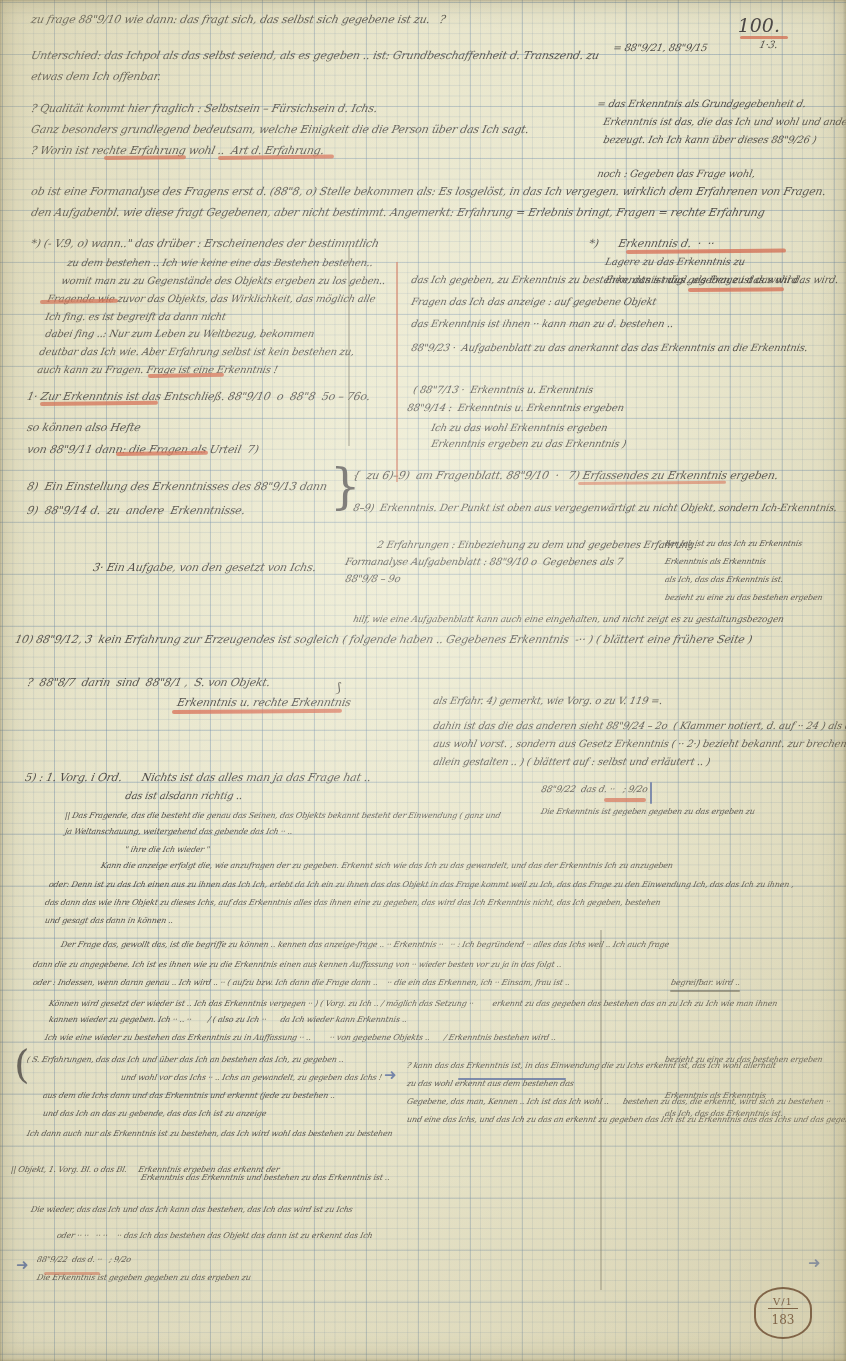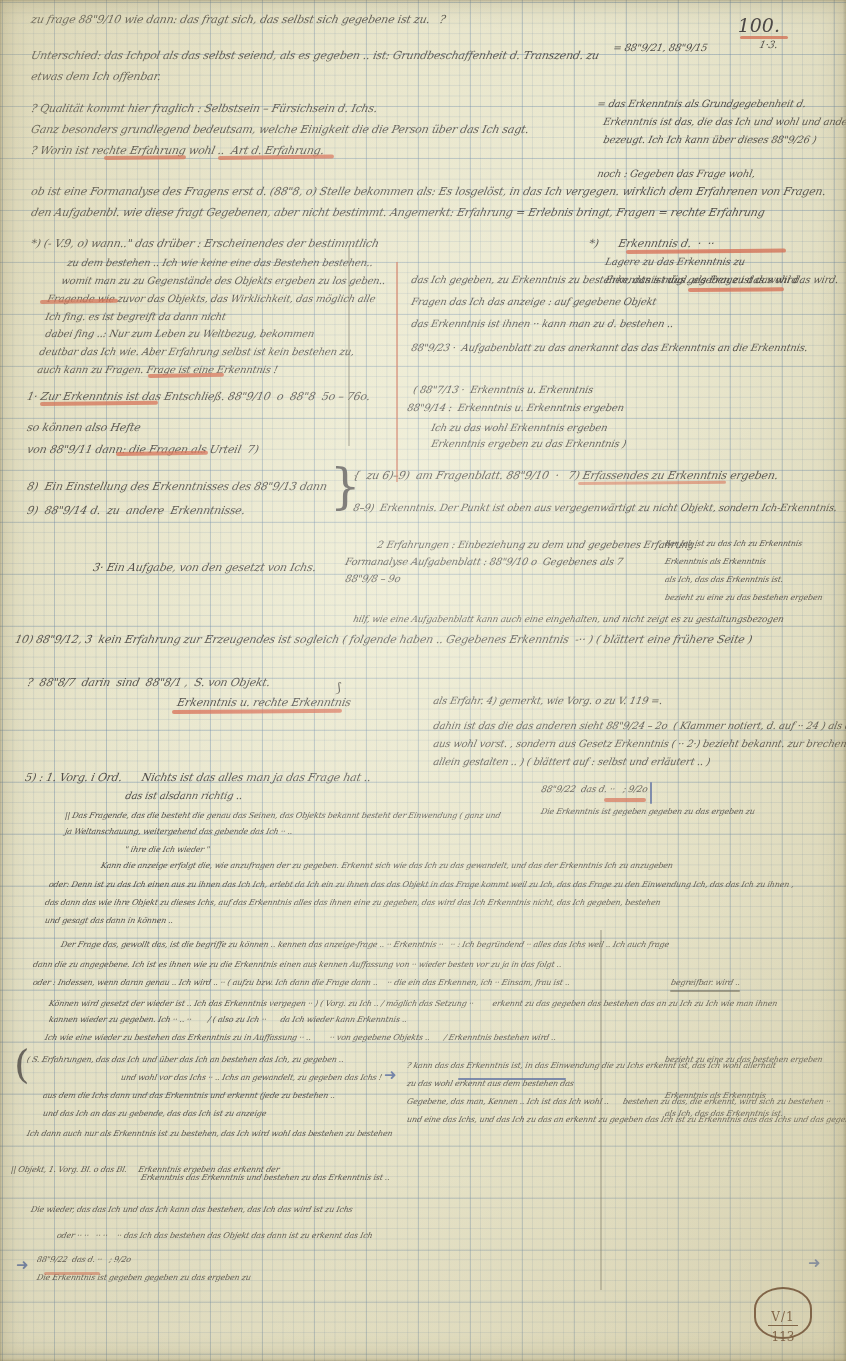--- a/index.html
+++ b/index.html
@@ -124,21 +124,21 @@
     bottom: 22px;
     width: 54px;
     height: 48px;
     border: 2px solid #6b4a2e;
     border-radius: 50% / 42%;
     color: #6b4a2e;
     font-family: "DejaVu Serif", serif;
     text-align: center;
     opacity: 0.8;
   }
-  #stamp .s1 { font-size: 12px; margin-top: 21px; letter-spacing: 1px; }
+  #stamp .s1 { font-size: 10px; margin-top: 7px; letter-spacing: 1px; }
   #stamp .s2 { font-size: 12px; margin-top: 4px; }
   #stamp .bar { width: 30px; height: 1px; background: #6b4a2e; margin: 1px auto; }
 </style>
 </head>
 <body>
 
 <div id="page">
   <div id="grid"></div>
 
   <div id="pagenum" style="right:66px; top:14px; font-size:19px;">100.</div>
@@ -280,15 +280,15 @@
   <div class="vline" style="left:348px; top:246px; height:200px; opacity:.35;"></div>
   <div class="vline red" style="left:396px; top:262px; height:220px;"></div>
   <div class="vline" style="left:600px; top:930px; height:360px; opacity:.35;"></div>
 
   <div id="aging"></div>
   <div id="edge"></div>
 
   <div id="stamp">
     <div class="s1">V/1</div>
     <div class="bar"></div>
-    <div class="s2">113</div>
+    <div class="s2">183</div>
   </div>
 </div>
 
 </body></html>

